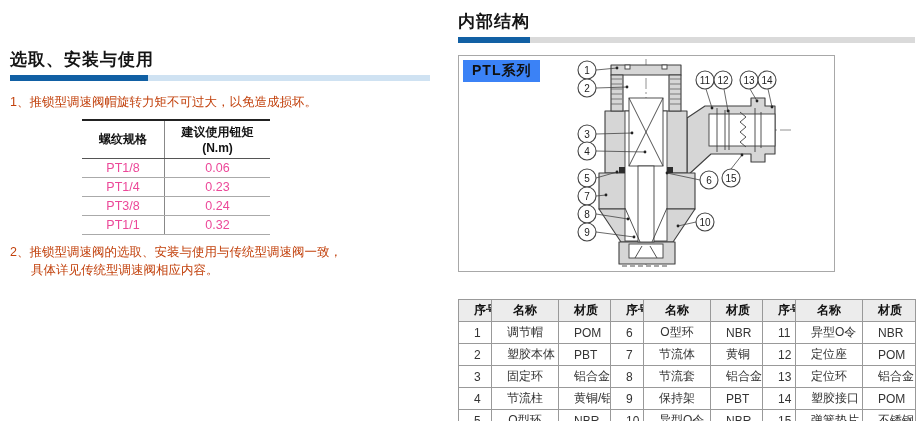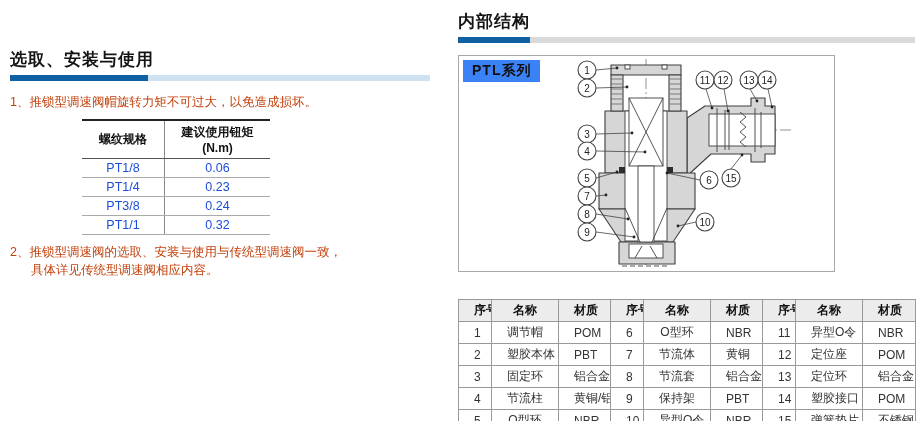--- a/index.html
+++ b/index.html
@@ -12,21 +12,21 @@
   .rule-light{flex:1;background:#cfe2f2;}
   .rule-light.gray{background:#dadada;}
 
   
   .col-left{position:absolute;left:10px;top:10px;width:420px;margin-top:38px;}
   .note{margin-top:12px;font-size:12.5px;line-height:18px;color:#c2410c;}
   .note .pad{padding-left:21px;display:block;}
   table.torque{margin:8px 0 0 72px;border-collapse:collapse;width:188px;font-size:12.5px;}
   table.torque th{border-top:2px solid #222;border-bottom:1px solid #555;
                   font-size:12px;font-weight:bold;color:#111;padding:3px 6px;text-align:center;}
-  table.torque td{border-bottom:1px solid #aaa;text-align:center;padding:1px 4px;height:16px;color:#1d4ed8;}
+  table.torque td{border-bottom:1px solid #aaa;text-align:center;padding:1px 4px;height:16px;color:#ec4899;}
   table.torque th:first-child,table.torque td:first-child{border-right:1px solid #888;width:70px;}
 
   
   .col-right{position:absolute;left:458px;top:10px;width:457px;}
   .diagram-frame{position:relative;margin-top:12px;width:375px;height:215px;
                  border:1px solid #a8a8a8;background:#fff;}
   .series-label{position:absolute;top:4px;left:4px;background:#d9e6f4;color:#101010;
                 font-weight:bold;font-size:14px;padding:2px 9px;letter-spacing:1px;}
   .diagram-frame svg{position:absolute;left:0;top:0;}
 

